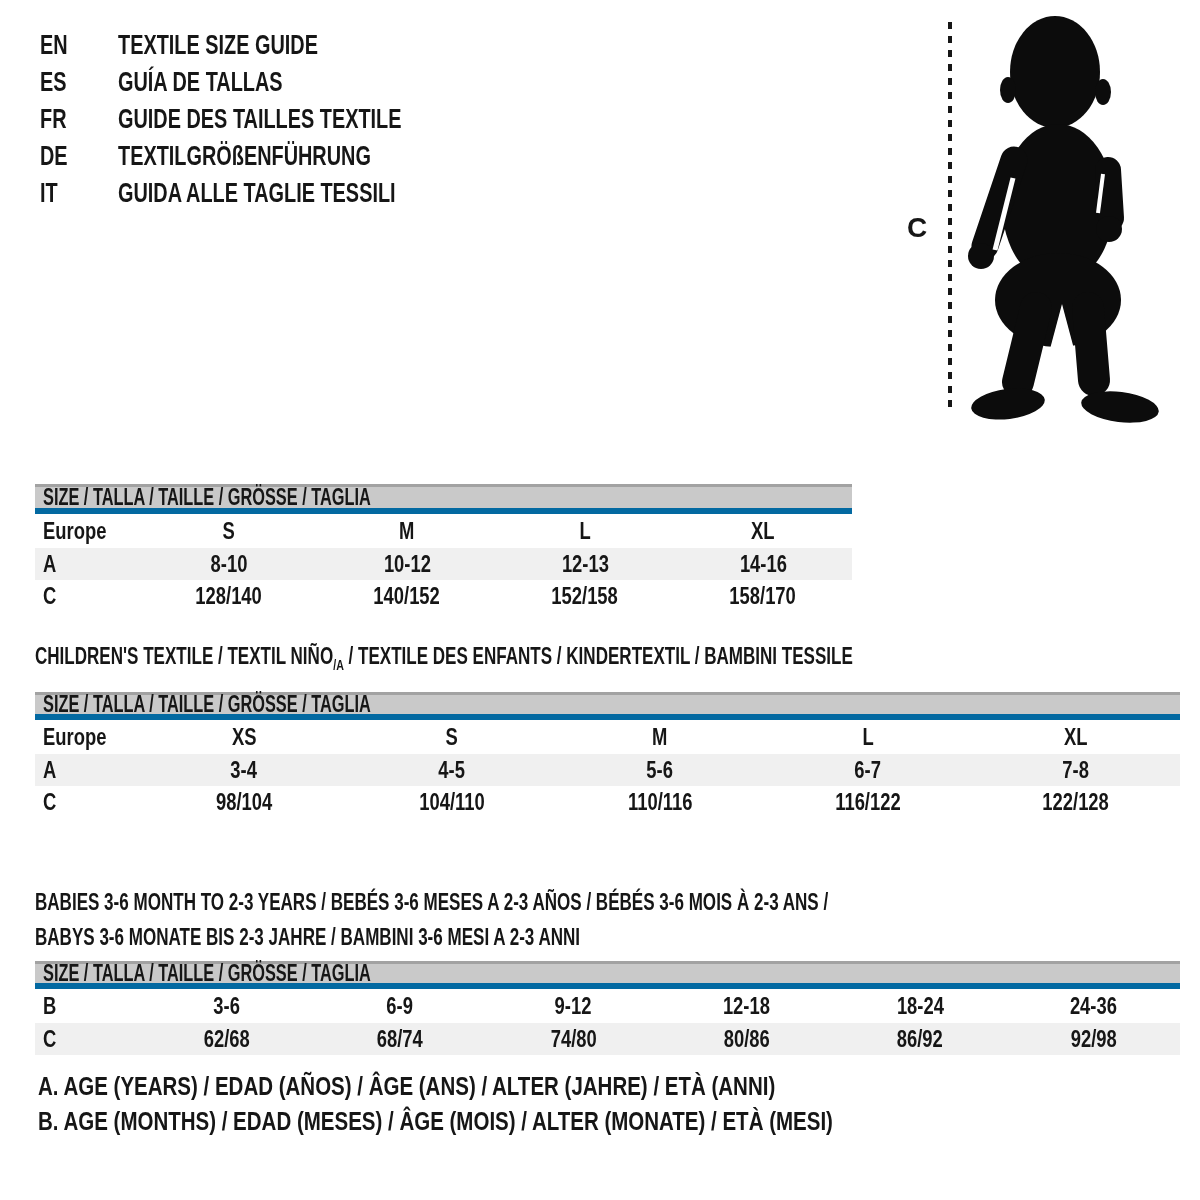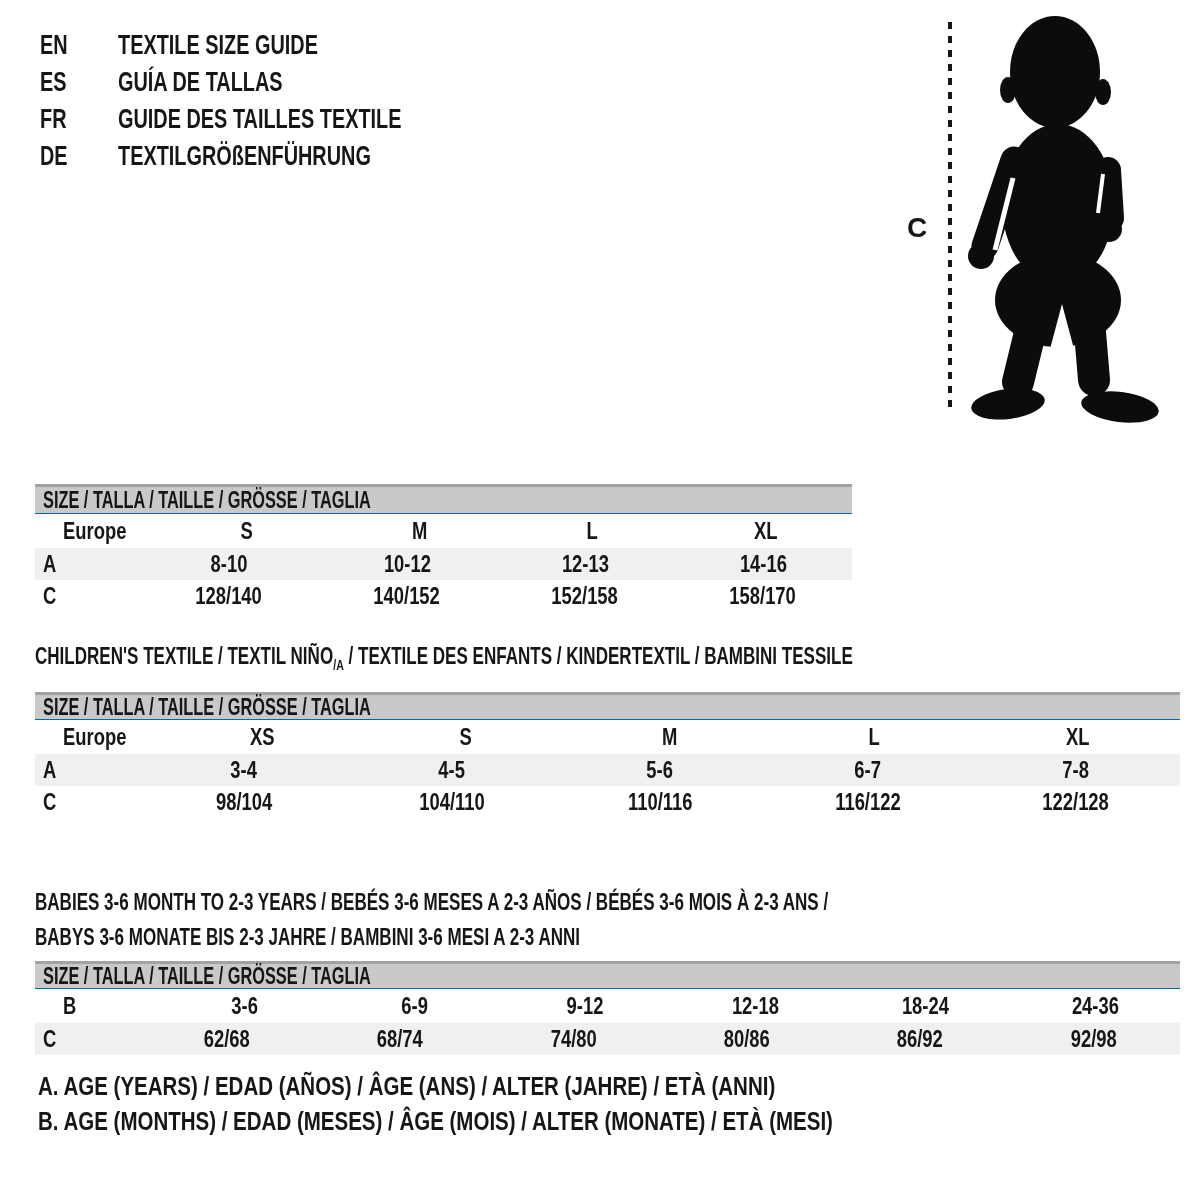--- a/index.html
+++ b/index.html
@@ -45,28 +45,28 @@
   #sec-junior .title-line,#sec-children .title-line{height:30px;}
   .size-table{position:absolute;left:0;width:100%;}
   #sec-junior .size-table{top:51px;}
   #sec-children .size-table{top:51px;}
   #sec-babies .size-table{top:74px;}
 
   .size-header-band{
     height:30px;
     background:var(--header-band-bg);
     border-top:3px solid var(--header-band-border);
-    border-bottom:1px solid #0369a1;
+    border-bottom:6px solid #0369a1;
     display:flex;align-items:center;
     padding-left:8px;
     font-size:23px;
   }
   #sec-children .size-header-band,#sec-babies .size-header-band{height:28px;}
   .trow{display:grid;align-items:center;height:32px;font-size:23px;}
-  .trow-first{height:34px;margin-left:20px;}
+  .trow-first{height:34px;}
   .trow.alt{background:var(--row-alt-bg);}
   .tlabel{padding-left:8px;text-align:left;}
   .tcell{text-align:center;}
 
   
   #legend{position:absolute;left:38px;top:1072px;}
   .legend-line{height:35px;display:flex;align-items:flex-start;font-size:25px;}
 </style>
 </head>
 <body>
@@ -80,20 +80,24 @@
       <div class="lang-code"><span class="cx">ES</span></div>
       <div class="lang-title"><span class="cx">GUÍA DE TALLAS</span></div>
     </div>
     <div class="lang-row">
       <div class="lang-code"><span class="cx">FR</span></div>
       <div class="lang-title"><span class="cx">GUIDE DES TAILLES TEXTILE</span></div>
     </div>
     <div class="lang-row">
       <div class="lang-code"><span class="cx">DE</span></div>
       <div class="lang-title"><span class="cx">TEXTILGRÖßENFÜHRUNG</span></div>
+    </div>
+    <div class="lang-row">
+      <div class="lang-code"><span class="cx">IT</span></div>
+      <div class="lang-title"><span class="cx">GUIDA ALLE TAGLIE TESSILI</span></div>
     </div>
   </div>
 
 <div id="figure-area">
   <svg viewBox="0 0 260 420" width="260" height="420">
 
     <line x1="50" y1="14" x2="50" y2="406" stroke="#161616" stroke-width="4" stroke-dasharray="7 7"></line>
     <g fill="#0c0c0c">
 
       <ellipse cx="155" cy="64" rx="45" ry="56"></ellipse>

